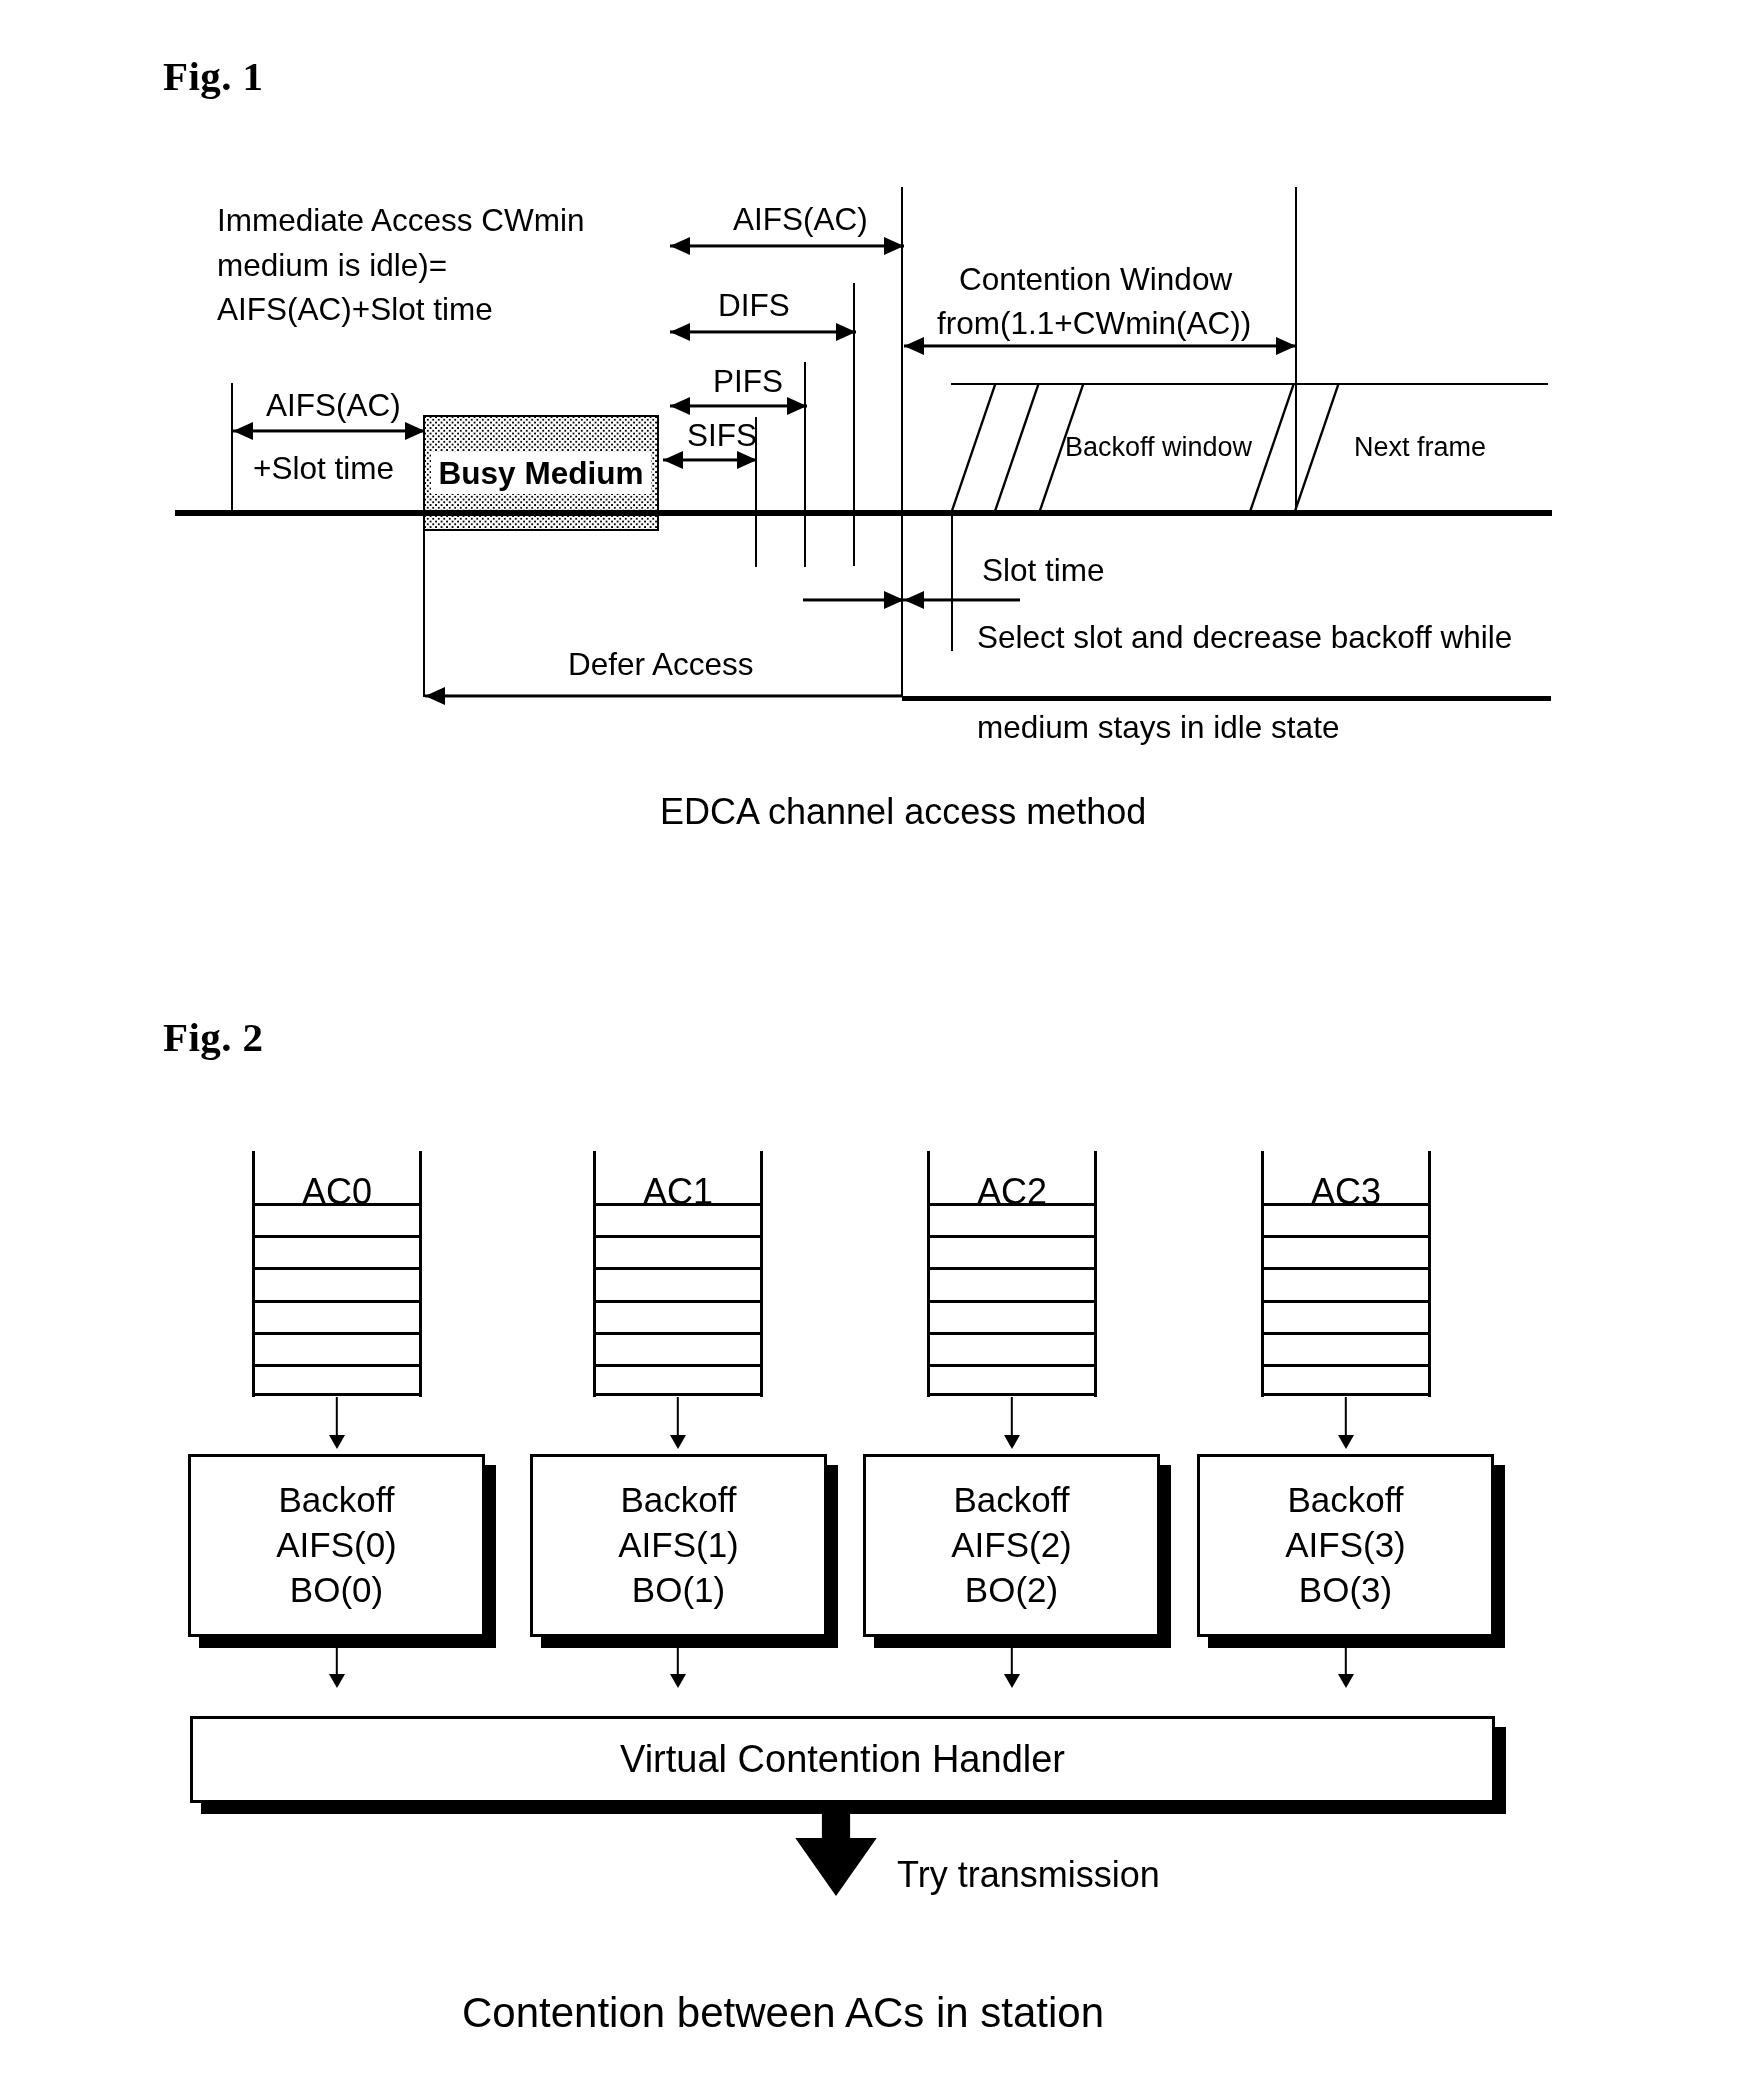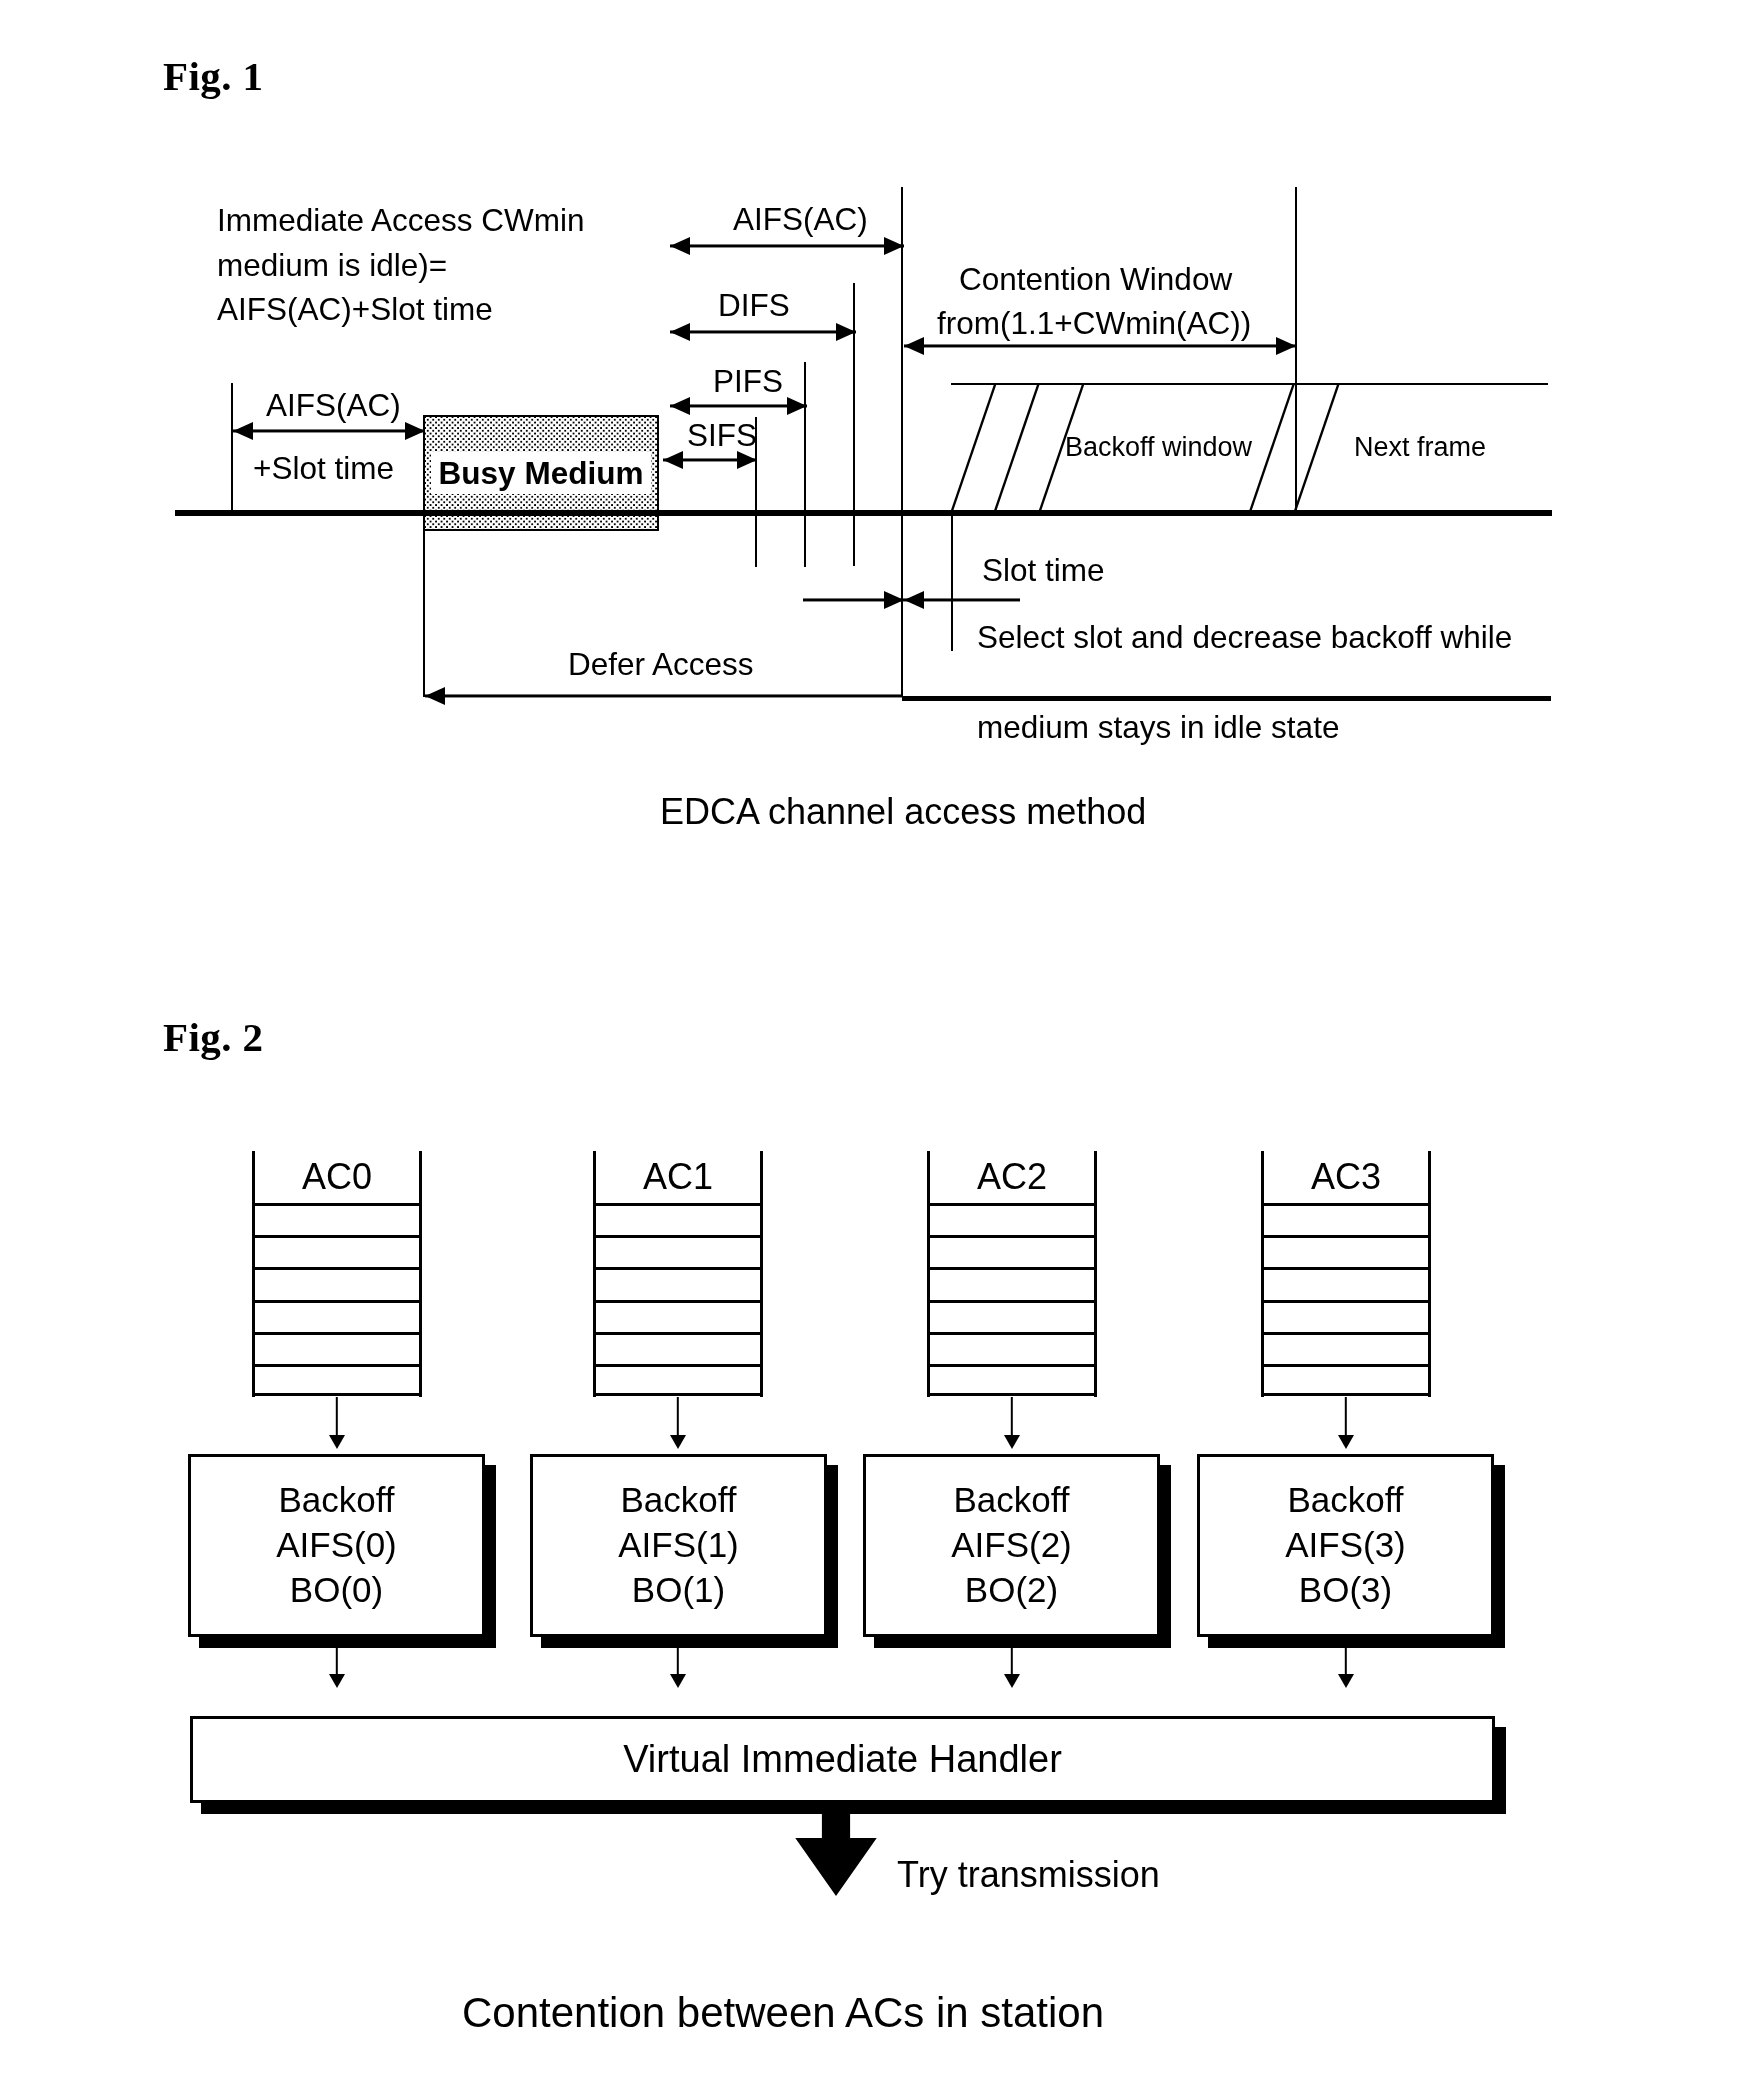--- a/index.html
+++ b/index.html
@@ -70,21 +70,21 @@
   .strip .slabel{
     position:absolute;top:50%;transform:translateY(-50%);
     font-size:27px;white-space:nowrap;
   }
 
   
   .queue{position:absolute;}
   .queue .side{position:absolute;top:0;bottom:0;width:3.1px;background:#000;}
   .queue .row{position:absolute;left:0;right:0;height:3.1px;background:#000;}
   .queue .qlabel{
-    position:absolute;left:0;right:0;top:1px;height:49px;
+    position:absolute;left:0;right:0;top:16px;height:49px;
     text-align:center;font-size:36px;line-height:49px;
   }
   .shadowbox{
     position:absolute;border:3.1px solid #000;background:#fff;box-sizing:border-box;
     box-shadow:11px 11px 0 0 #000;
     display:flex;flex-direction:column;align-items:center;justify-content:center;
   }
   .shadowbox span{font-size:35px;line-height:1.28;display:block;text-align:center;}
   .vch{
     position:absolute;border:3.1px solid #000;background:#fff;box-sizing:border-box;
@@ -313,21 +313,21 @@
   <span>Backoff</span>
   <span>AIFS(3)</span>
   <span>BO(3)</span>
 </div>
 <div class="varrow" style="left:1346px;top:1639px;height:49px;">
   <div class="vshaft"></div>
     <div class="vhead"></div>
 </div>
 
 <div class="vch" style="left:190px;top:1716px;width:1305px;height:87px;">
-  <span>Virtual Immediate Handler</span>
+  <span>Virtual Contention Handler</span>
 </div>
 
 <div class="fatarrow" style="left:792px;top:1802px;width:88px;height:94px;">
   <svg width="88" height="94" viewBox="0 0 112 120">
     <polygon points="38,0 74,0 74,46 108,46 56,120 4,46 38,46" fill="#000"></polygon>
   </svg>
 </div>
 <div class="txt" style="left:897px;top:1853px;font-size:36px;">Try transmission</div>
 
 <div class="cap big" style="left:462px;top:1989px;">Contention between ACs in station</div>

